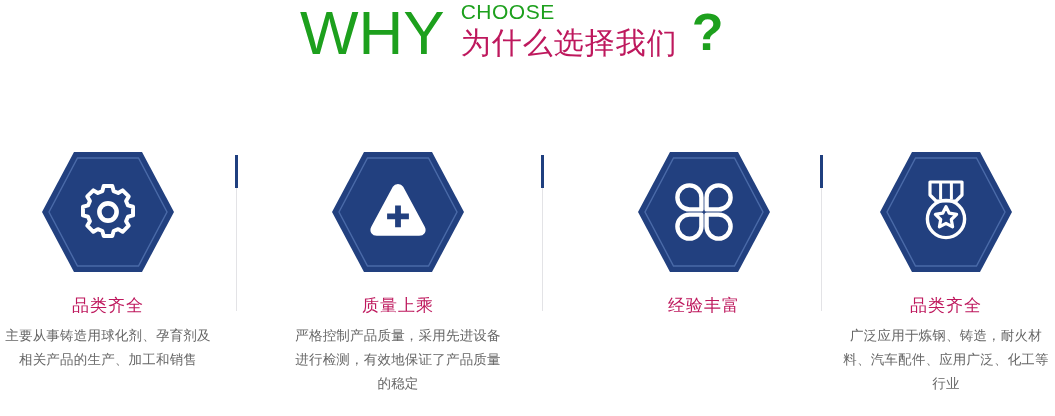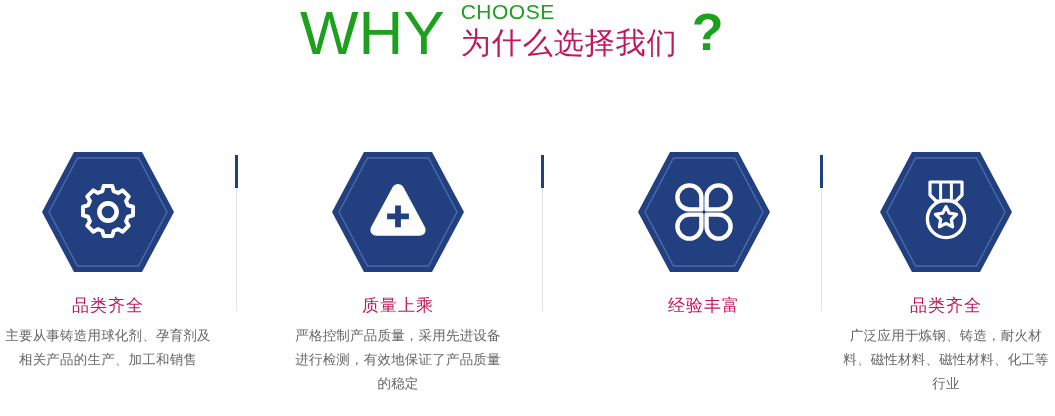--- a/index.html
+++ b/index.html
@@ -168,17 +168,17 @@
             <line x1="-5.4" y1="-30" x2="-5.4" y2="-12.4" stroke="#ffffff" stroke-width="3.0"></line>
             <line x1="5.4" y1="-30" x2="5.4" y2="-12.4" stroke="#ffffff" stroke-width="3.0"></line>
 
             <circle cx="0" cy="7" r="18.6" fill="none" stroke="#ffffff" stroke-width="3.4"></circle>
 
             <path fill="none" stroke="#ffffff" stroke-width="3.2" stroke-linejoin="round" d="M 0,-5.4 L 3.3,1.2 L 10.6,2.3 L 5.3,7.5 L 6.6,14.8 L 0,11.3 L -6.6,14.8 L -5.3,7.5 L -10.6,2.3 L -3.3,1.2 Z"></path>
           </g>
         </svg>
       </div>
       <div class="card-title">品类齐全</div>
-      <div class="card-desc">广泛应用于炼钢、铸造，耐火材料、磁性材料、磁性材料、化工等行业</div>
+      <div class="card-desc">广泛应用于炼钢、铸造，耐火材料、汽车配件、应用广泛、化工等行业</div>
     </div>
 
   </div>
 </div>
 
 </body></html>

